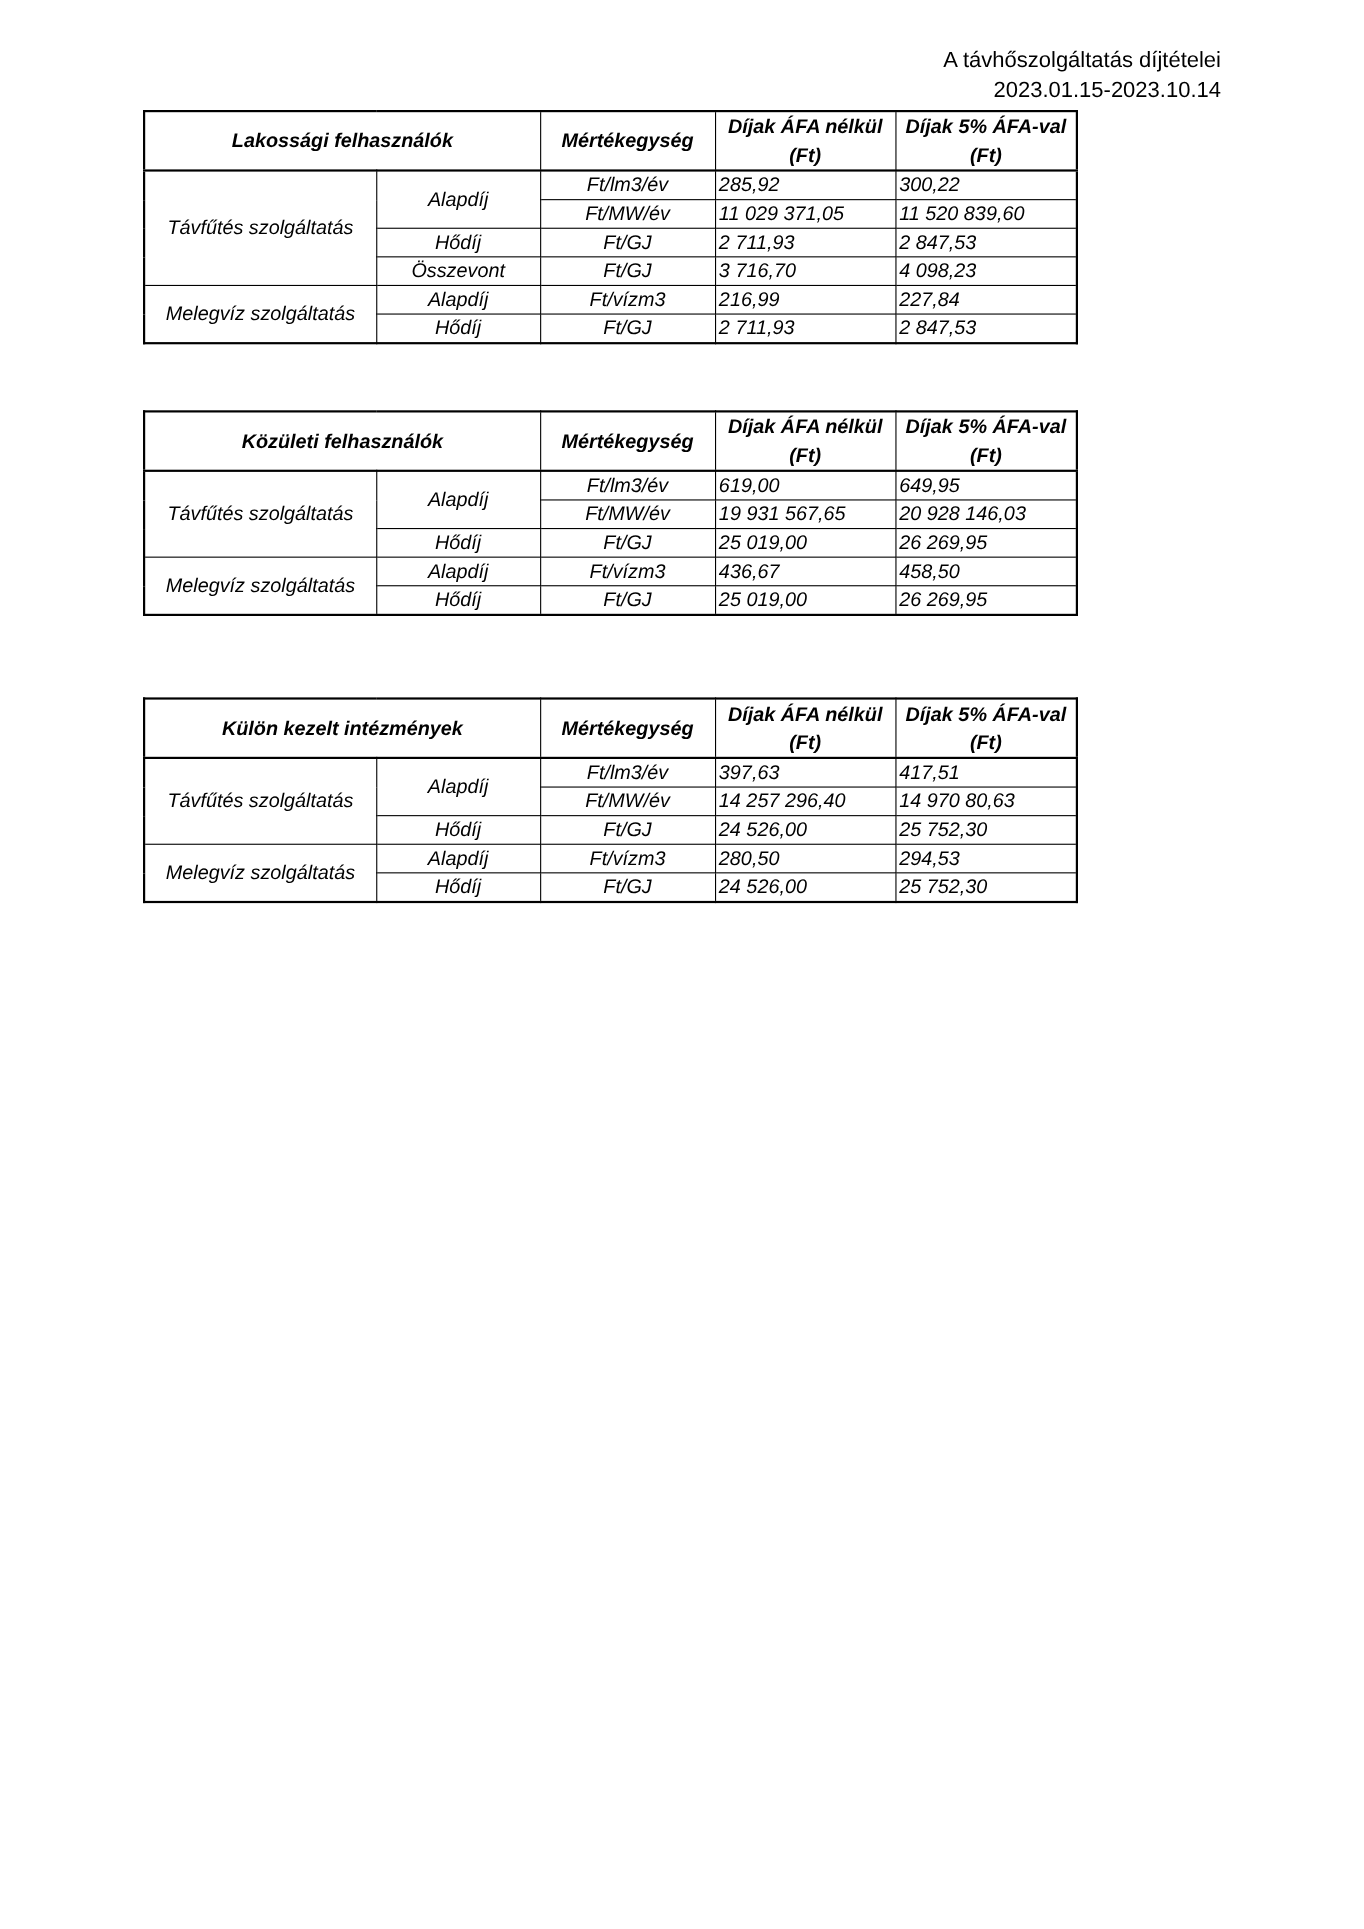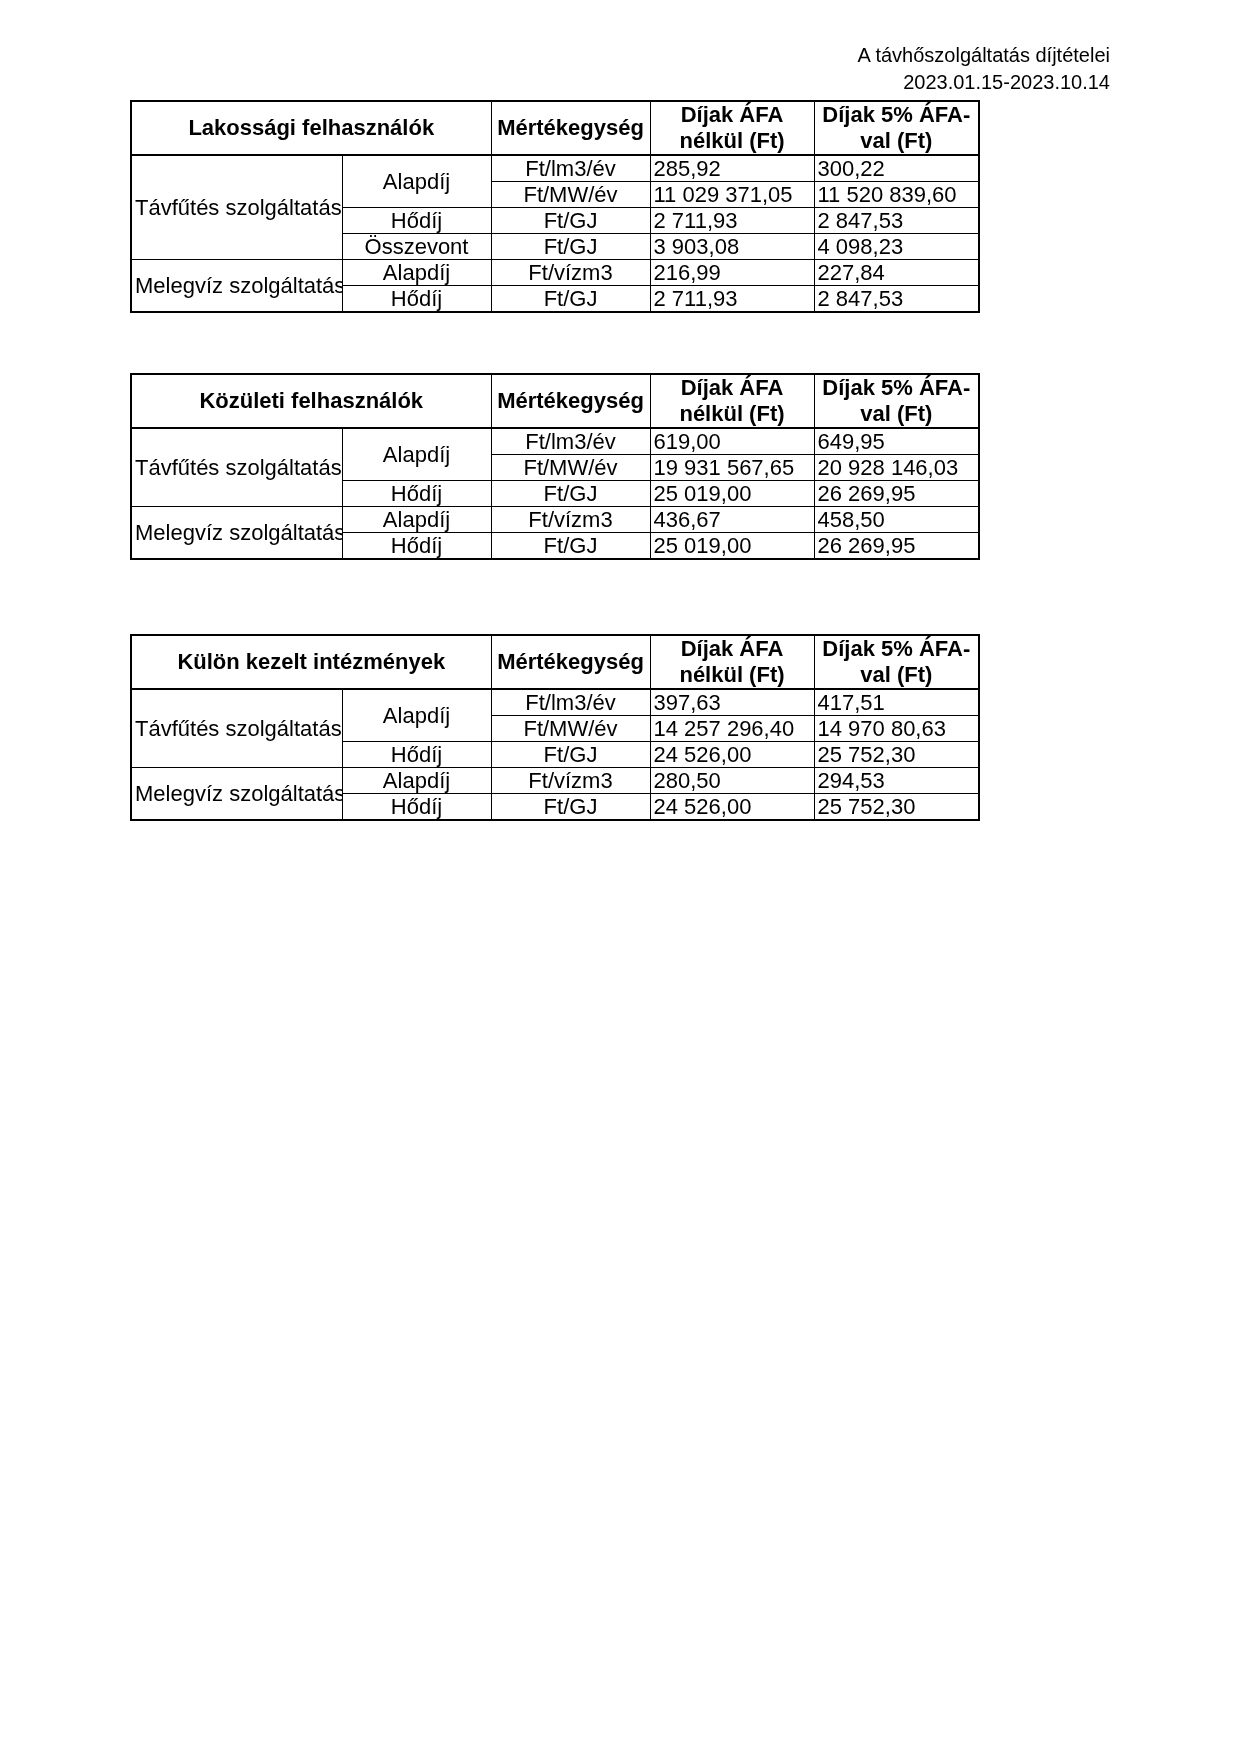--- a/index.html
+++ b/index.html
@@ -1,20 +1,20 @@
 <!DOCTYPE html>
 <html><head>
 <meta charset="utf-8">
 <style>
   html, body { margin: 0; padding: 0; background: #ffffff; }
   body { width: 1240px; height: 1754px; position: relative; font-family: "Liberation Sans", sans-serif; color: #000; }
   .title { position: absolute; left: 0; width: 1110px; text-align: right; font-size: 20px; }
   .t1 { top: 44px; }
   .t2 { top: 71px; }
-  table.tariff { position: absolute; left: 130px; width: 848px; border-collapse: collapse; font-size: 22px; table-layout: fixed; }
+  table.tariff { position: absolute; left: 130px; width: 848px; border-collapse: collapse; font-size: 18px; table-layout: fixed; font-style: italic; }
   table.tariff td, table.tariff th { border: 1px solid #000; padding: 0 3px; height: 25px; line-height: 25px; overflow: hidden; white-space: nowrap; }
   table.tariff th { font-weight: bold; text-align: center; height: 52px; line-height: 26px; white-space: normal; }
   table.tariff { border: 2px solid #000; }
   table.tariff thead tr { border-bottom: 2px solid #000; }
   .c-cat { text-align: center; }
   .c-sub { text-align: center; }
   .c-unit { text-align: center; }
   .c-num { text-align: left; }
   .tb1 { top: 100px; }
   .tb2 { top: 373px; }
@@ -58,21 +58,21 @@
     </tr>
     <tr>
       <td class="c-sub">Hődíj</td>
       <td class="c-unit">Ft/GJ</td>
       <td class="c-num">2 711,93</td>
       <td class="c-num">2 847,53</td>
     </tr>
     <tr>
       <td class="c-sub">Összevont</td>
       <td class="c-unit">Ft/GJ</td>
-      <td class="c-num">3 903,08</td>
+      <td class="c-num">3 716,70</td>
       <td class="c-num">4 098,23</td>
     </tr>
     <tr>
       <td rowspan="2" class="c-cat">Melegvíz szolgáltatás</td>
       <td class="c-sub">Alapdíj</td>
       <td class="c-unit">Ft/vízm3</td>
       <td class="c-num">216,99</td>
       <td class="c-num">227,84</td>
     </tr>
     <tr>

